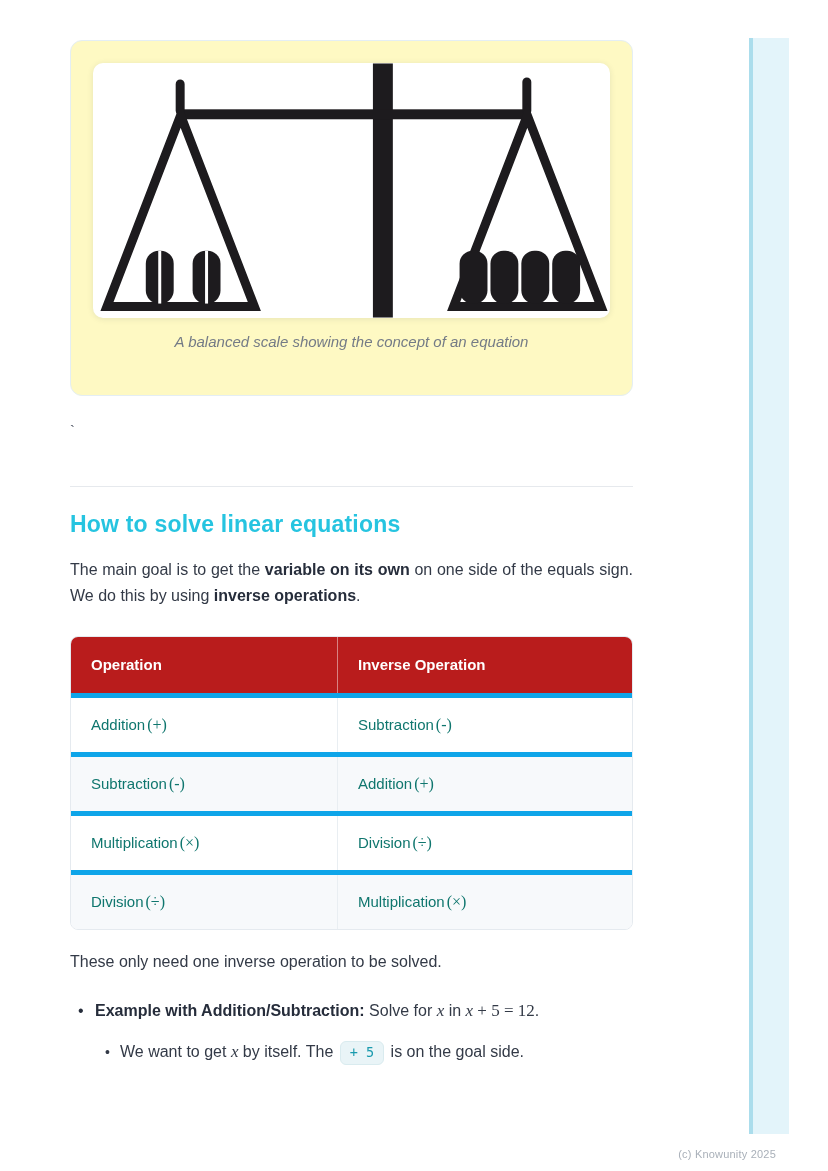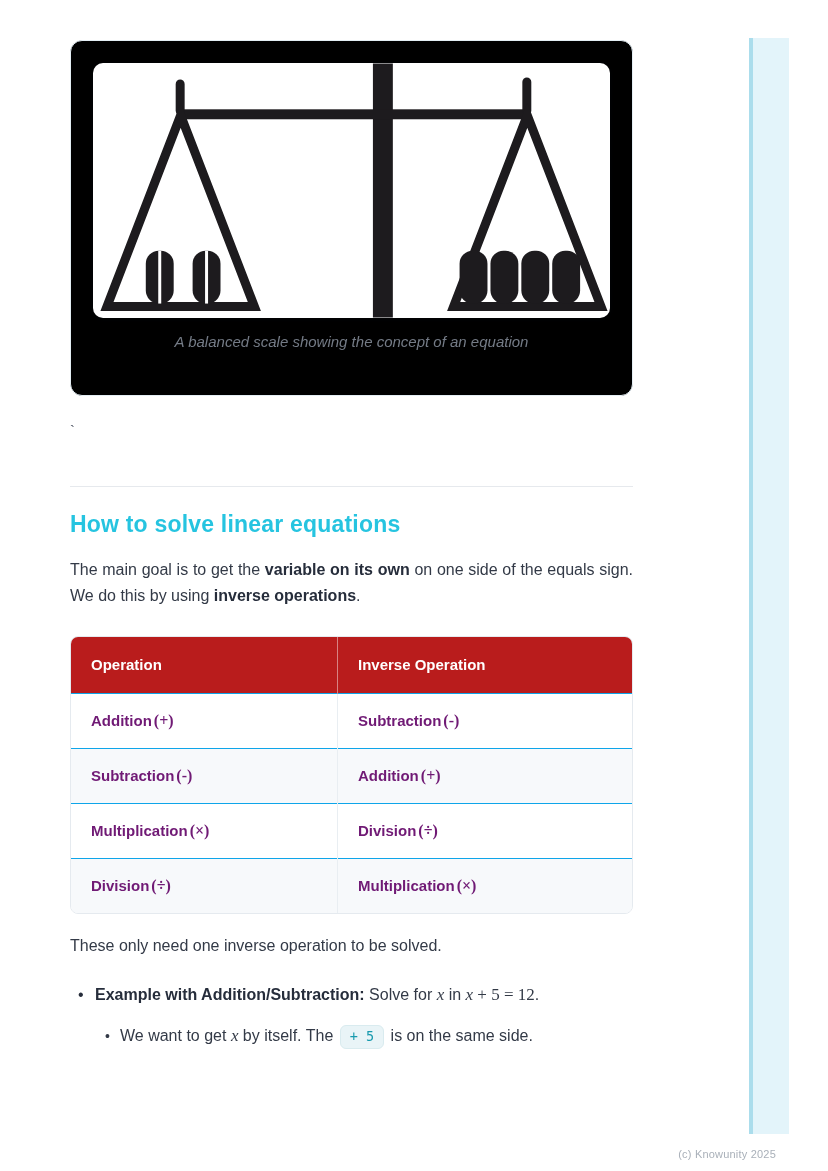--- a/index.html
+++ b/index.html
@@ -5,21 +5,21 @@
   * { margin:0; padding:0; box-sizing:border-box; }
   html,body { background:#ffffff; }
   body {
     width:828px; height:1171px; position:relative; overflow:hidden;
     font-family:"Liberation Sans", sans-serif; color:#333a47;
   }
   .content { position:absolute; left:70px; top:0; width:563px; }
 
   
   .figure-card {
-    margin-top:40px; height:356px; background:#000000;
+    margin-top:40px; height:356px; background:#fef9c3;
     border:1px solid #e4eef4; border-radius:12px; padding:22px;
   }
   .figure-inner {
     background:#ffffff; border-radius:10px; height:255px;
     box-shadow:0 1px 6px rgba(15,40,70,.10);
     display:flex; align-items:center; justify-content:center; overflow:hidden;
   }
   .figure-caption {
     margin-top:14px; text-align:center; font-style:italic;
     color:#747b86; font-size:15px; line-height:20px;
@@ -44,21 +44,21 @@
     margin-top:27px; border:1px solid #e5eaef; border-radius:8px; overflow:hidden;
   }
   table.op-table { width:100%; border-collapse:collapse; font-size:15px; }
   .op-table th {
     background:#b91c1c; color:#ffffff; text-align:left; font-weight:700;
     padding:18px 20px; line-height:20px;
   }
   .op-table th + th { border-left:1px solid rgba(255,255,255,.45); }
   .op-table td {
     padding:17px 20px; line-height:20px; background:#ffffff;
-    border-top:1px solid #0ea5e9; color:#701a75;font-weight:bold;
+    border-top:5px solid #0ea5e9; color:#0f766e;
   }
   .op-table td + td { border-left:1px solid #e9eef2; }
   .op-table tr.alt td { background:#f7f9fb; }
   .op-table .col-left { width:47.5%; }
   .sym { font-family:"Liberation Serif", serif; font-size:16px; margin-left:2px; }
 
   h3.sub-title {
     margin-top:32px; font-size:19.5px; line-height:26px; font-weight:700; color:#26c4e0;
   }
   .lead { margin-top:20px; font-size:16px; line-height:24px; }
@@ -157,20 +157,20 @@
           <td><span>Multiplication</span><span class="sym">(×)</span></td>
         </tr>
       </tbody>
     </table>
   </div>
 
   <p class="lead">These only need one inverse operation to be solved.</p>
 
   <ul class="bullets">
     <li class="li-1"><b>Example with Addition/Subtraction:</b><span> Solve for </span><span class="math-var">x</span><span> in </span><span class="math-var">x</span><span class="math"> + 5 = 12</span><span>.</span></li>
-    <li class="li-2"><span>We want to get </span><span class="math-var">x</span><span> by itself. The </span><span class="chip">+ 5</span><span> is on the same side.</span></li>
+    <li class="li-2"><span>We want to get </span><span class="math-var">x</span><span> by itself. The </span><span class="chip">+ 5</span><span> is on the goal side.</span></li>
   </ul>
 
 </div>
 
 <div class="side-bar"></div>
 
 <div class="copyright">(c) Knowunity 2025</div>
 
 </body></html>

